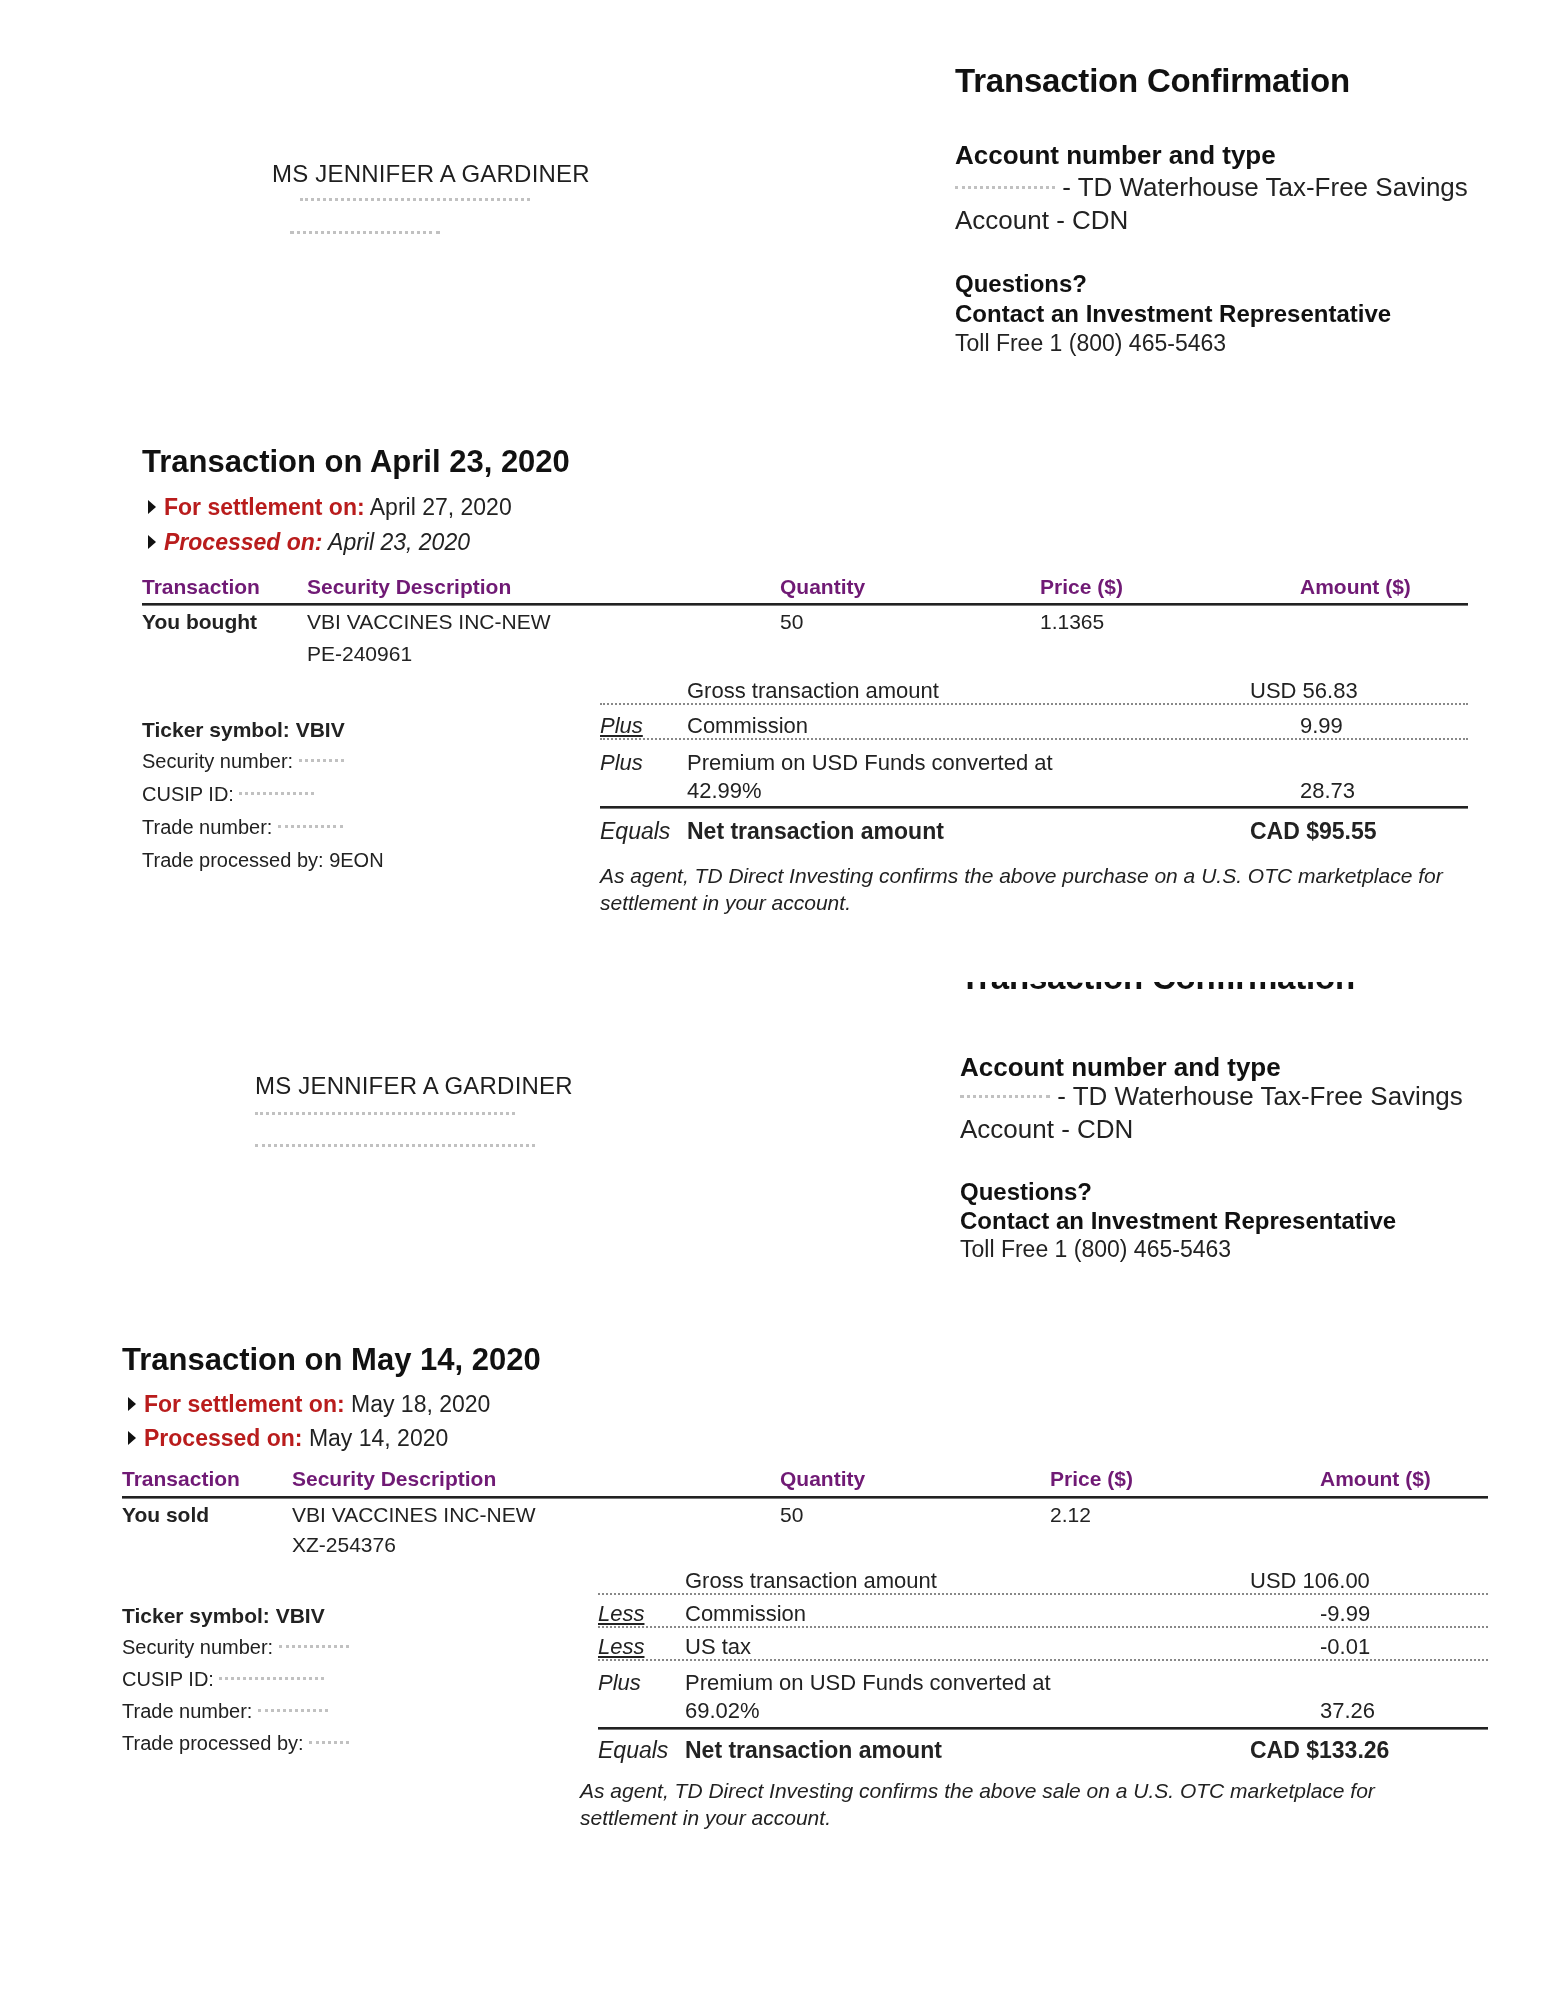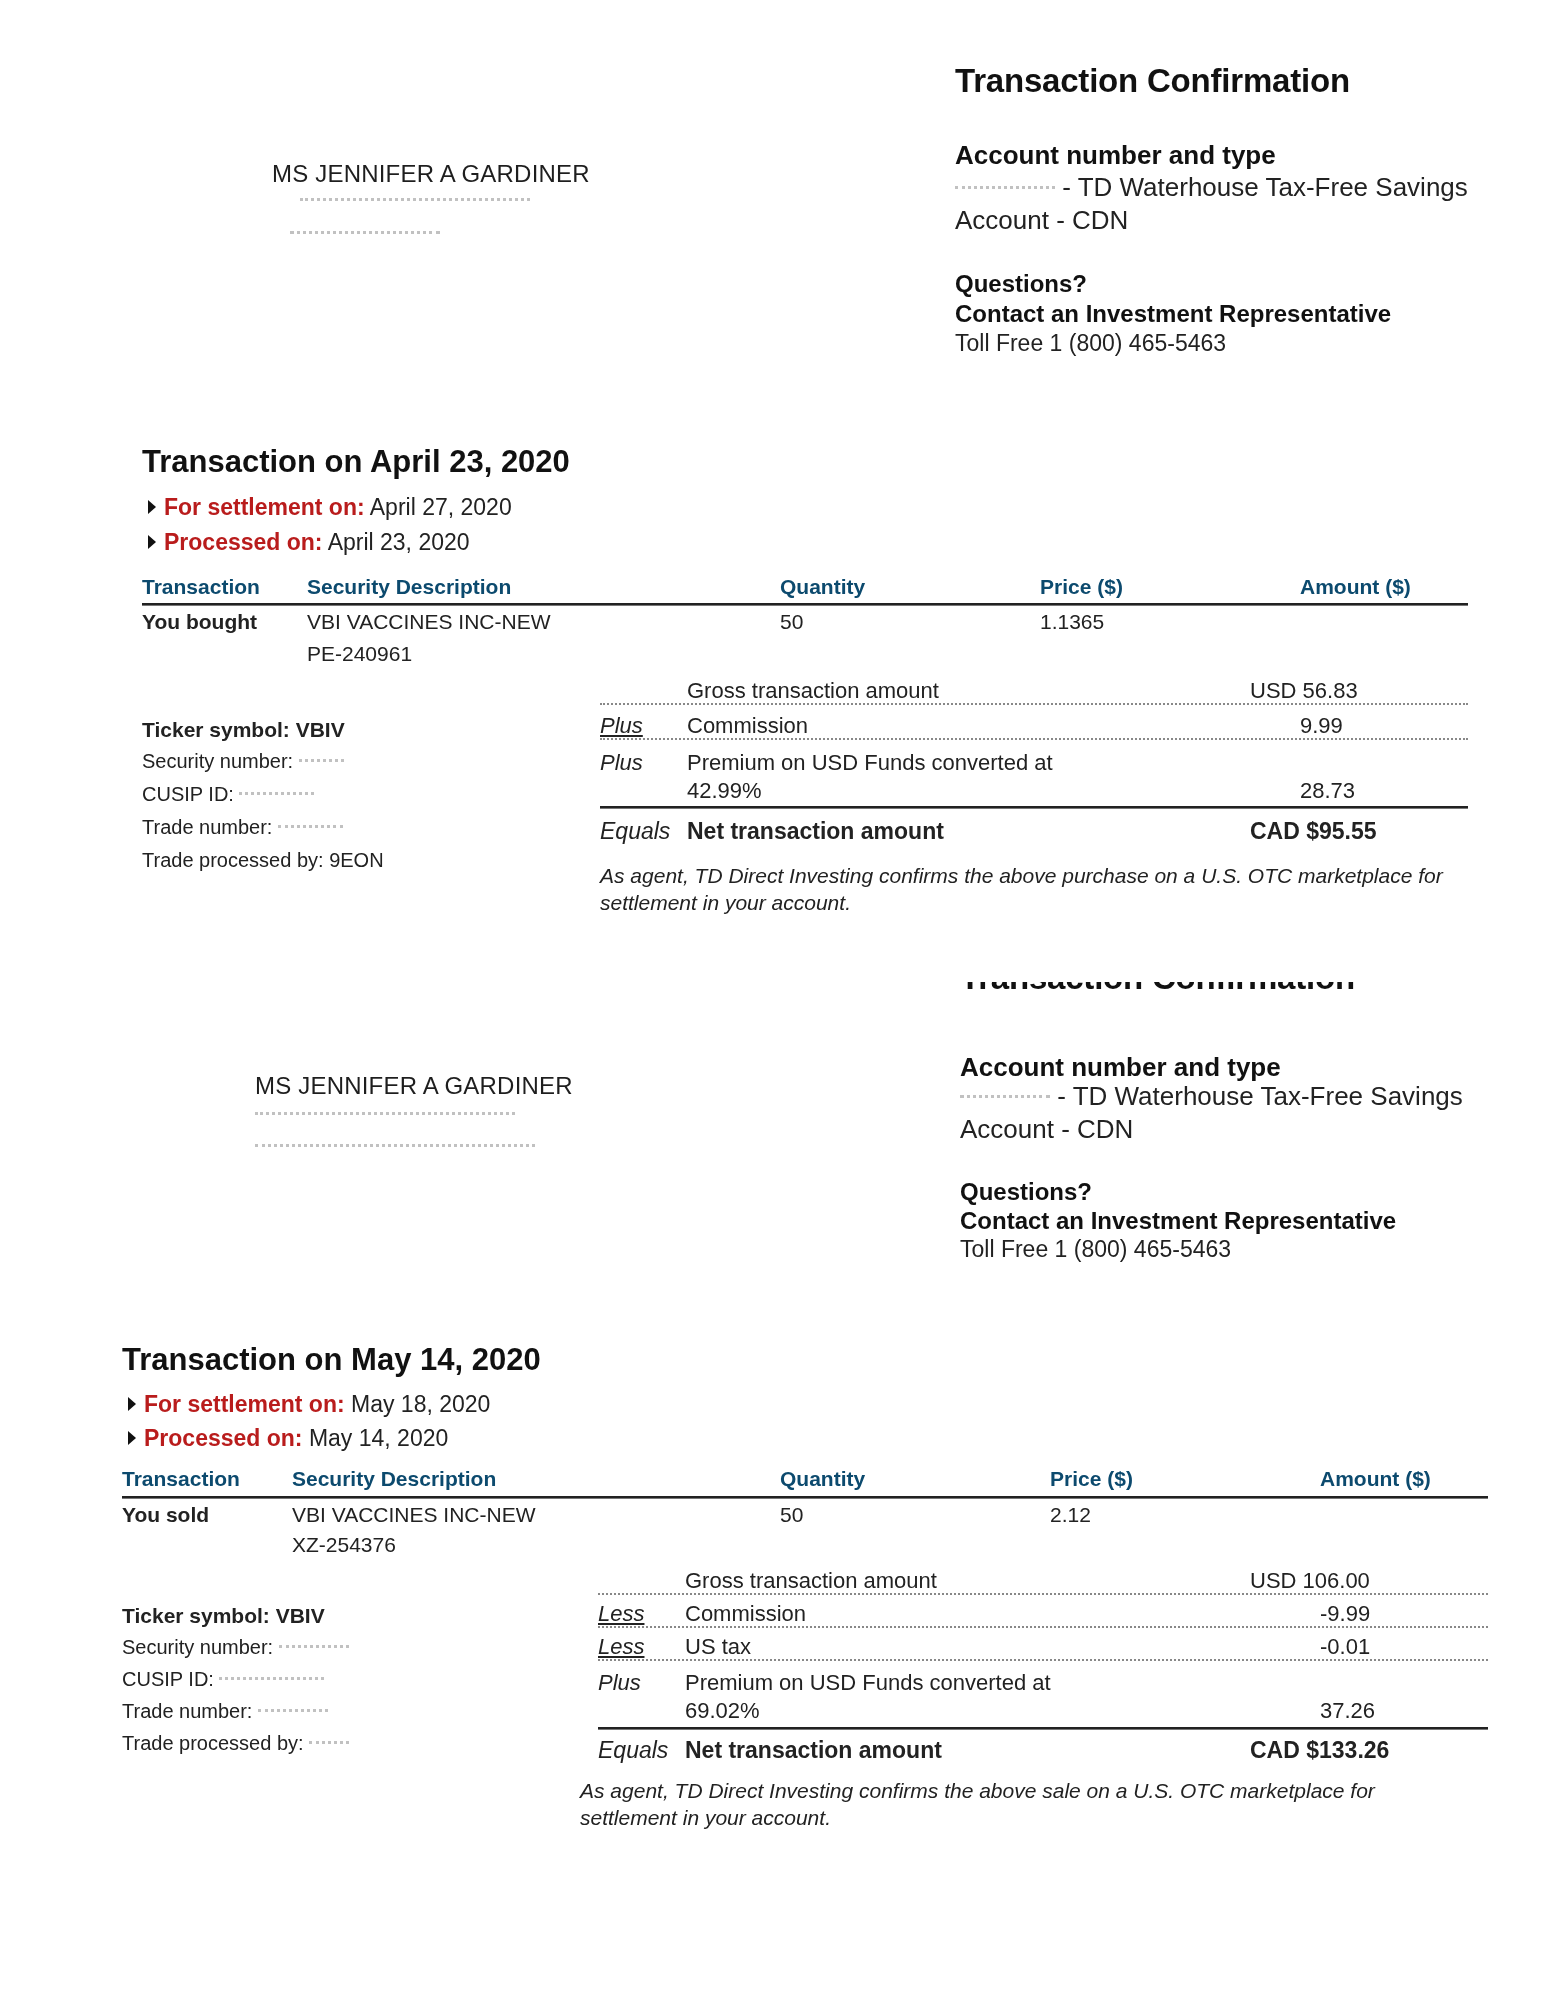--- a/index.html
+++ b/index.html
@@ -12,21 +12,21 @@
   .h-bold { font-size: 26px; font-weight: bold; color: #111; white-space: nowrap; }
   .txt { font-size: 26px; color: #222; white-space: nowrap; line-height: 33px; }
   .sm-bold { font-size: 22px; font-weight: bold; color: #111; white-space: nowrap; }
   .sm { font-size: 22px; color: #222; white-space: nowrap; }
   .name { font-size: 24px; color: #1e1e1e; white-space: nowrap; letter-spacing: 0.2px; }
   .redact { display: inline-block; height: 4px; border-top: 3px dotted #999; vertical-align: middle; opacity: 0.6; }
   .tx-heading { font-size: 31px; font-weight: bold; color: #111; white-space: nowrap; }
   .meta-line { font-size: 23px; white-space: nowrap; color: #222; }
   .meta-line b { color: #b91c1c; }
   .tri { display: inline-block; width: 0; height: 0; border-top: 7px solid transparent; border-bottom: 7px solid transparent; border-left: 8px solid #111; margin-right: 8px; vertical-align: 1px; }
-  .table-head { font-size: 21px; font-weight: bold; color: #0c4a6e; white-space: nowrap; }
+  .table-head { font-size: 21px; font-weight: bold; color: #701a75; white-space: nowrap; }
   .hr-double { position: absolute; height: 0; border-top: 2px solid #222; border-bottom: 1px solid #777; }
   .cell { font-size: 21px; white-space: nowrap; color: #222; }
   .right { }
   .calc-row { position: absolute; font-size: 22px; color: #222; white-space: nowrap; }
   .dotline { position: absolute; border-bottom: 2px dotted #888; height: 0; }
   .op { font-style: italic; text-decoration: underline; }
   .op-plain { font-style: italic; }
   .note { font-size: 21px; font-style: italic; color: #222; line-height: 27px; }
 </style>
 </head>
@@ -48,21 +48,21 @@
   <div class="abs txt" style="left:955px; top:204px;">Account - CDN</div>
 
   <div class="abs sm-bold" style="left:955px; top:270px; font-size:24px;">Questions?</div>
   <div class="abs sm-bold" style="left:955px; top:300px; font-size:24px;">Contact an Investment Representative</div>
   <div class="abs sm" style="left:955px; top:330px; font-size:23px;">Toll Free 1 (800) 465-5463</div>
 
   <div class="abs tx-heading" style="left:142px; top:444px;">Transaction on April 23, 2020</div>
   <div class="abs meta-line" style="left:148px; top:494px;">
     <span class="tri"></span><b>For settlement on:</b> <span>April 27, 2020</span>
   </div>
-  <div class="abs meta-line" style="left:148px; top:529px;">
+  <div class="abs meta-line" style="left:148px; top:529px;font-style:italic;">
     <span class="tri"></span><b>Processed on:</b> <span>April 23, 2020</span>
   </div>
 
   <div class="abs table-head" style="left:142px; top:575px;">Transaction</div>
   <div class="abs table-head" style="left:307px; top:575px;">Security Description</div>
   <div class="abs table-head right" style="left:780px; width:147px; top:575px;">Quantity</div>
   <div class="abs table-head right" style="left:1040px; width:157px; top:575px;">Price ($)</div>
   <div class="abs table-head right" style="left:1300px; width:168px; top:575px;">Amount ($)</div>
   <div class="hr-double" style="left:142px; width:1326px; top:603px;"></div>
 

